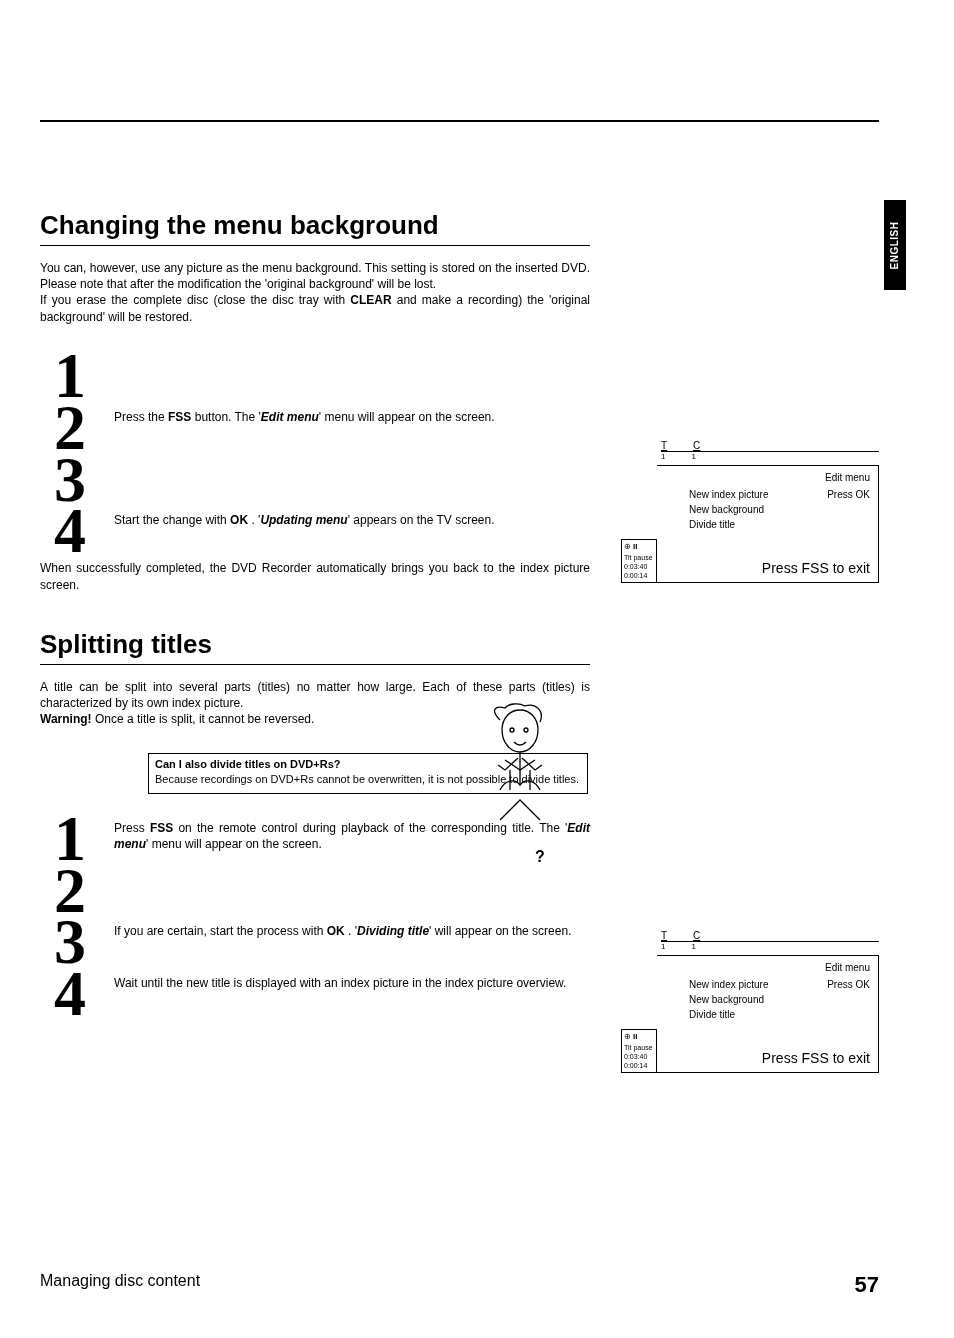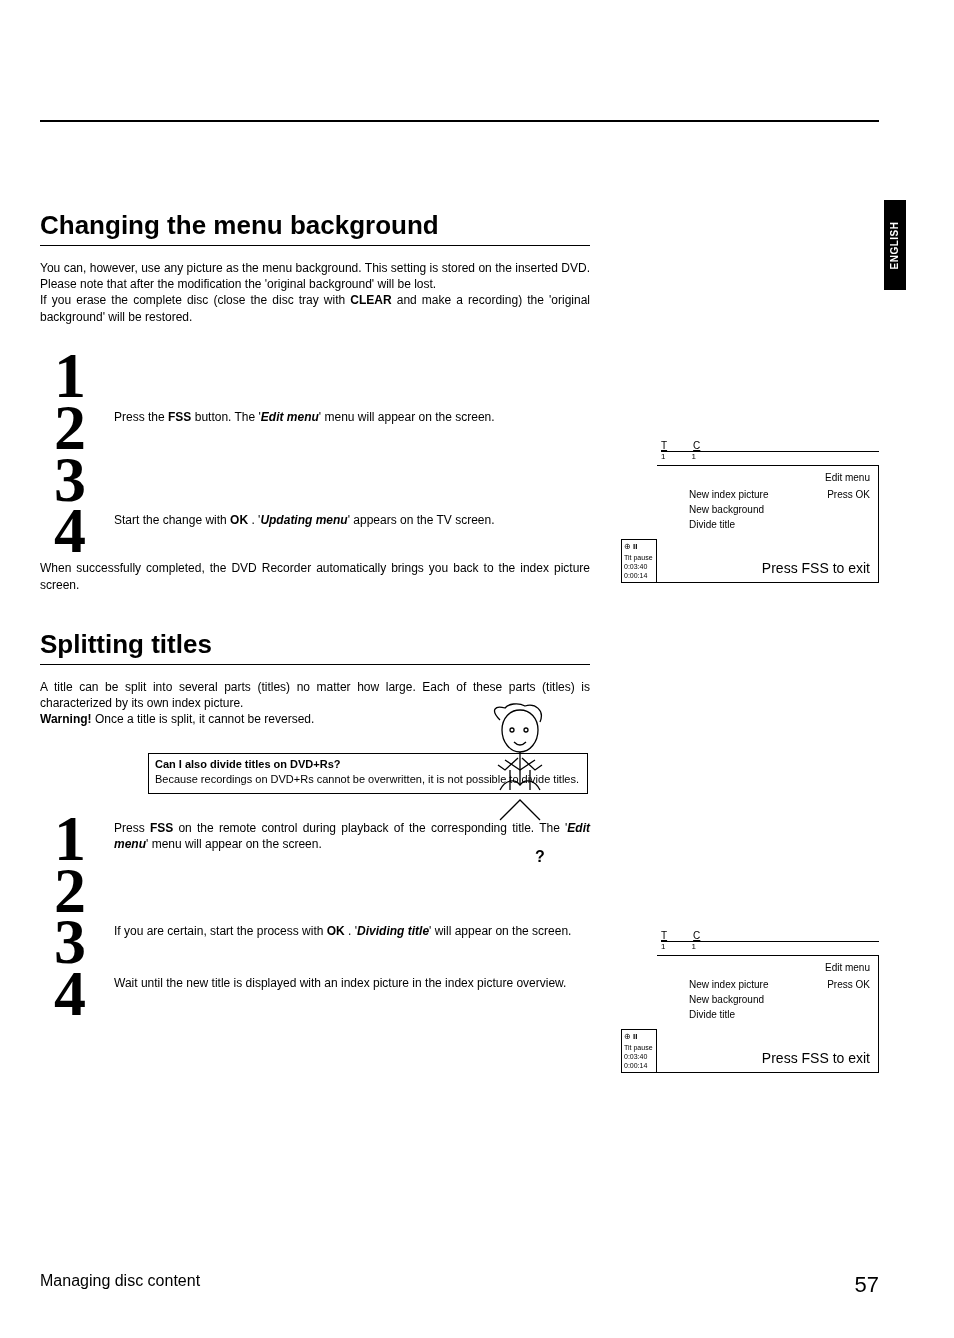--- a/index.html
+++ b/index.html
@@ -121,21 +121,21 @@
   .footer {
     position: absolute;
     bottom: 40px;
     left: 40px;
     right: 75px;
     display: flex;
     justify-content: space-between;
     align-items: flex-start;
   }
   .footer-left { font-size: 16px; }
-  .footer-right { font-size: 22px; font-weight: normal; }
+  .footer-right { font-size: 22px; font-weight: bold; }
   
   .screen-panel {
     position: absolute;
     width: 258px;
     font-size: 10px;
   }
   .screen-panel.p1 { top: 440px; right: 75px; }
   .screen-panel.p2 { top: 930px; right: 75px; }
   .screen-headers {
     display: flex;

